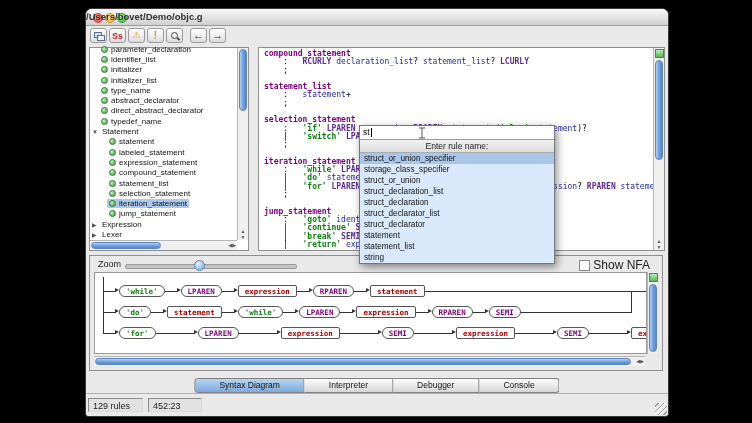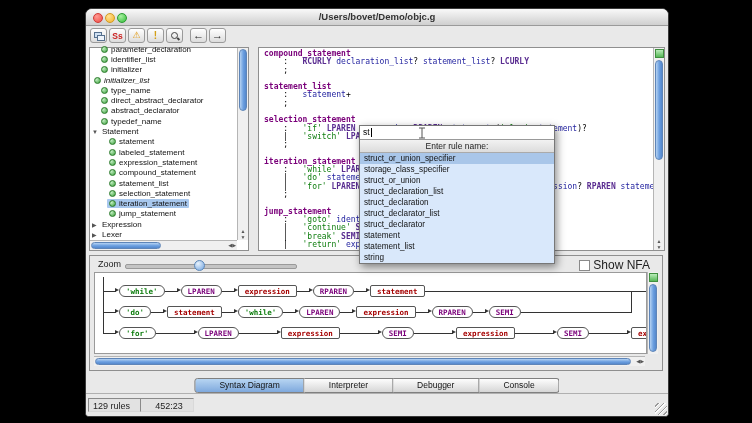--- a/index.html
+++ b/index.html
@@ -8,21 +8,21 @@
   .window{position:absolute;left:85px;top:8px;width:582px;height:407px;background:#e9e9e9;
           border:1px solid #3a3a3a;border-radius:7px 7px 4px 4px;overflow:hidden;
           box-shadow:0 10px 22px rgba(0,0,0,.6);}
   
   .titlebar{position:absolute;left:0;top:0;right:0;height:16px;
             background:linear-gradient(#f9f9f9,#cfcfcf);border-bottom:1px solid #9a9a9a;}
   .light{position:absolute;top:4px;width:8px;height:8px;border-radius:50%;}
   .light.red{left:7px;background:radial-gradient(circle at 35% 30%,#ff9a93,#f04a43);border:1px solid #ce3a34;}
   .light.yellow{left:19px;background:radial-gradient(circle at 35% 30%,#ffe194,#f5b32c);border:1px solid #d29a22;}
   .light.green{left:31px;background:radial-gradient(circle at 35% 30%,#a8f0a0,#33bd3a);border:1px solid #2a9a31;}
-  .wtitle{position:absolute;left:0;right:0;top:2px;text-align:center;font-size:9.5px;font-weight:bold;color:#333;}
+  .wtitle{position:absolute;left:0;right:0;top:2px;font-size:9.5px;font-weight:bold;color:#333;}
   
   .toolbar{position:absolute;left:0;top:16px;right:0;height:22px;}
   .tb{position:absolute;top:3px;width:17px;height:15px;border:1px solid #9a9a9a;border-radius:3px;
       background:linear-gradient(#ffffff,#dcdcdc);padding:0;display:flex;align-items:center;justify-content:center;
       font-family:"Liberation Sans",sans-serif;}
   .ic-windows{position:relative;width:10px;height:8px;}
   .ic-windows::before{content:"";position:absolute;left:0;top:0;width:6px;height:4px;border:1px solid #55708e;background:#cfe0f2;}
   .ic-windows::after{content:"";position:absolute;left:3px;top:3px;width:6px;height:4px;border:1px solid #55708e;background:#eef4fb;}
   .ic-ss{font-size:8.5px;font-weight:bold;color:#cc2222;}
   .ic-warn{font-size:9px;color:#e09400;line-height:9px;}
@@ -51,21 +51,21 @@
   .sb-arrows-v{position:absolute;left:0;right:0;bottom:0;text-align:center;font-size:5px;color:#555;line-height:6px;}
   .sb-arrows-h{position:absolute;right:1px;top:0;bottom:0;font-size:5px;color:#555;line-height:9px;}
   .greenbox{position:absolute;width:9px;height:9px;background:linear-gradient(#b9ecb9,#57b857);border:1px solid #3f8f3f;box-sizing:border-box;}
   
   #editor-panel{left:172px;top:38px;width:405px;height:202px;}
   #editor-text{position:absolute;left:0;top:0;right:11px;bottom:0;overflow:hidden;padding:2px 0 0 5px;}
   .cline{height:8.3px;line-height:8.3px;font-family:"DejaVu Sans Mono",monospace;font-size:8px;white-space:pre;}
   .c-rule{color:#7a007a;font-weight:bold;}
   .c-tok{color:#5a2d91;font-weight:bold;}
   .c-ref{color:#1f1f9e;}
-  .c-lit{color:#0c7c0c;font-weight:normal;}
+  .c-lit{color:#0c7c0c;font-weight:bold;}
   .c-pl{color:#000;}
   
   #popup{position:absolute;left:273px;top:116px;width:194px;background:#eee;border:1px solid #777;
          box-shadow:2px 3px 8px rgba(0,0,0,.45);z-index:10;}
   #popup-titlebar{height:12px;line-height:12px;text-align:center;font-size:8.5px;color:#222;
                   background:linear-gradient(#f2f2f2,#dcdcdc);border-bottom:1px solid #aaa;}
   #popup-input{position:relative;height:13px;line-height:13px;background:#fff;border-bottom:1px solid #999;
                font-size:8.5px;padding-left:3px;}
   .caret{display:inline-block;width:1px;height:9px;background:#000;vertical-align:middle;margin-left:1px;}
   .ibeam{position:absolute;left:58px;top:1px;}
@@ -161,42 +161,42 @@
               <span class="ricon"></span>
               <span>identifier_list</span>
             </span>
           </div>
           <div class="trow" style="padding-left: 9px;">
             <span class="inner">
               <span class="ricon"></span>
               <span>initializer</span>
             </span>
           </div>
-          <div class="trow" style="padding-left: 2px; font-style: italic;">
+          <div class="trow" style="padding-left: 9px;">
             <span class="inner">
               <span class="ricon"></span>
               <span>initializer_list</span>
             </span>
           </div>
           <div class="trow" style="padding-left: 9px;">
             <span class="inner">
               <span class="ricon"></span>
               <span>type_name</span>
             </span>
           </div>
           <div class="trow" style="padding-left: 9px;">
             <span class="inner">
               <span class="ricon"></span>
+              <span>abstract_declarator</span>
+            </span>
+          </div>
+          <div class="trow" style="padding-left: 9px;">
+            <span class="inner">
+              <span class="ricon"></span>
               <span>direct_abstract_declarator</span>
-            </span>
-          </div>
-          <div class="trow" style="padding-left: 9px;">
-            <span class="inner">
-              <span class="ricon"></span>
-              <span>abstract_declarator</span>
             </span>
           </div>
           <div class="trow" style="padding-left: 9px;">
             <span class="inner">
               <span class="ricon"></span>
               <span>typedef_name</span>
             </span>
           </div>
           <div class="trow" style="padding-left: 2px;">
             <span class="tri">▼</span>
@@ -405,18 +405,18 @@
         <div class="sb-arrows-h">◀▶</div>
       </div>
     </div>
 
     <div id="tabbar">
       <span class="tab sel">Syntax Diagram</span><span class="tab">Interpreter</span><span class="tab">Debugger</span><span class="tab">Console</span>
     </div>
 
     <div id="statusbar">
       <span class="sfield" style="left:2px;width:55px;">129 rules</span>
-      <span class="sfield" style="left:54px;width:54px;text-align:center;">452:23</span>
+      <span class="sfield" style="left:62px;width:54px;">452:23</span>
       <span id="resize-grip"></span>
     </div>
 
   </div>
 </div>
 
 </body></html>

